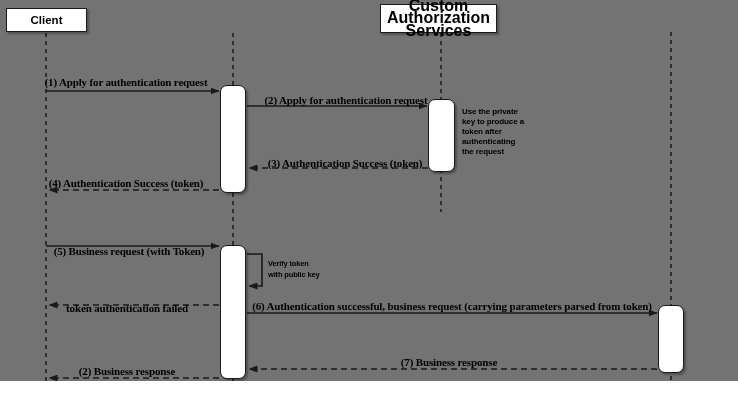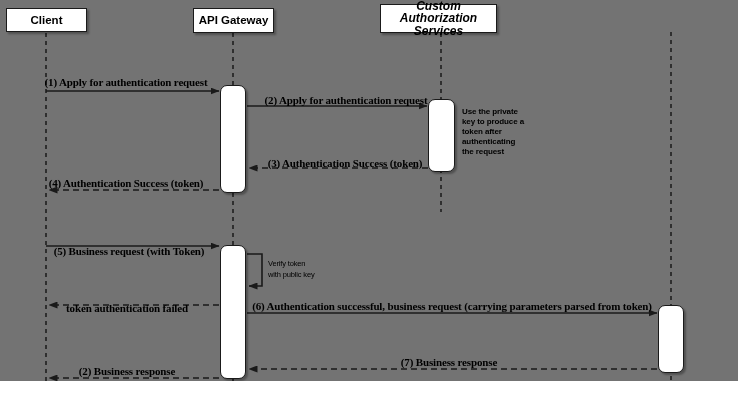--- a/index.html
+++ b/index.html
@@ -46,23 +46,22 @@
     display: flex;
     align-items: center;
     justify-content: center;
     text-align: center;
     font-weight: bold;
     font-size: 11.5px;
     line-height: 13px;
     color: #000000;
   }
   .pbox.small-font {
-    font-size: 12px;
+    font-size: 16px;
     line-height: 12.5px;
-    font-style: italic;
   }
   .act {
     position: absolute;
     box-sizing: border-box;
     background: #ffffff;
     border: 1.7px solid #1a1a1a;
     border-radius: 7px;
     box-shadow: 2px 2px 2px rgba(0,0,0,0.3);
   }
   .msg {
@@ -71,21 +70,21 @@
     font-weight: bold;
     letter-spacing: -0.15px;
     white-space: nowrap;
     transform: translateX(-50%);
     color: #000000;
     font-family: Liberation Serif, serif;
   }
   .selflbl {
     position: absolute;
     font-size: 7.5px;
-    font-weight: normal;
+    font-weight: bold;
     letter-spacing: -0.15px;
     white-space: pre-line;
     line-height: 11px;
     color: #000000;
   }
   .note {
     position: absolute;
     font-size: 8px;
     font-weight: bold;
     letter-spacing: -0.1px;
@@ -124,23 +123,20 @@
   </svg>
 
   <div class="act" style="left:220px; top:85px;  width:26px; height:108px;"></div>
   <div class="act" style="left:428px; top:99px;  width:27px; height:73px;"></div>
   <div class="act" style="left:220px; top:245px; width:26px; height:134px;"></div>
   <div class="act" style="left:658px; top:305px; width:26px; height:68px;"></div>
 
   <div class="pbox" style="left:6px; top:8px; width:81px; height:24px;">
     <span>Client</span>
   </div>
-  <div class="pbox" style="left:193px; top:8px; width:81px; height:25px;">
-    <span>API Gateway</span>
-  </div>
   <div class="pbox small-font" style="left:380px; top:4px; width:117px; height:29px;">
     <span>Custom Authorization Services</span>
   </div>
 
   <div class="msg" style="left:126px; top:76px;">(1) Apply for authentication request</div>
   <div class="msg" style="left:346px; top:94px;">(2) Apply for authentication request</div>
   <div class="msg" style="left:345px; top:157px;">(3) Authentication Success (token)</div>
   <div class="msg" style="left:126px; top:177px;">(4) Authentication Success (token)</div>
   <div class="msg" style="left:129px; top:245px;">(5) Business request (with Token)</div>
   <div class="selflbl" style="left:268px; top:258px;">Verify token

